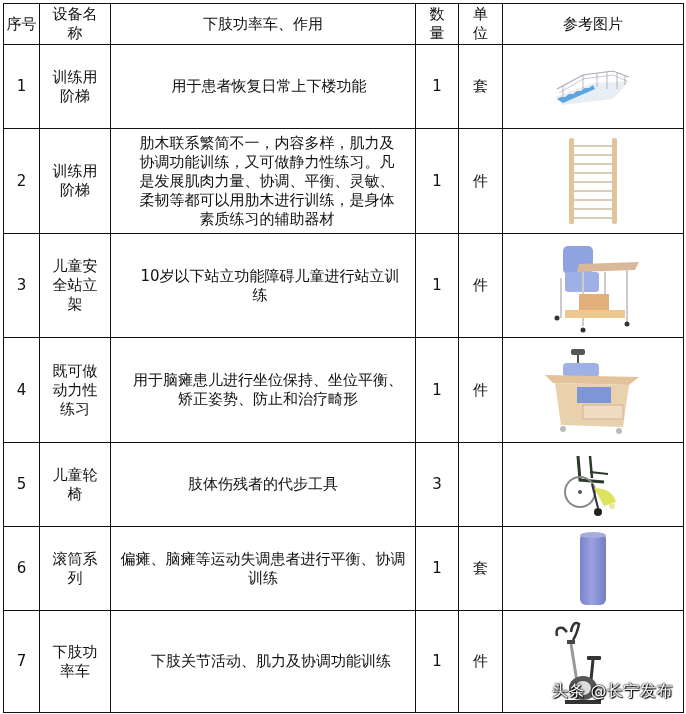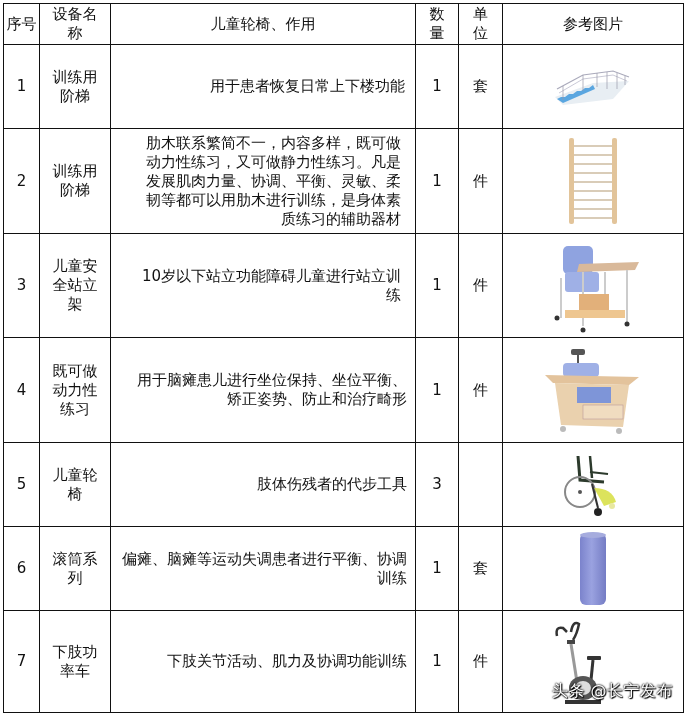--- a/index.html
+++ b/index.html
@@ -7,21 +7,21 @@
       font-family: "DejaVu Sans", "Liberation Sans", sans-serif; color: #111; }
     table.equip { position: absolute; left: 3px; top: 3px; border-collapse: collapse;
       table-layout: fixed; width: 680px; border-radius: 31px; }
     table.equip td, table.equip th { border: 1.3px solid #111; padding: 0; font-weight: normal;
       font-size: 15px; line-height: 19px; vertical-align: middle; }
     col.c-no { width: 36px; } col.c-name { width: 71px; } col.c-use { width: 305px; }
     col.c-qty { width: 43px; } col.c-unit { width: 44px; } col.c-img { width: 181px; }
     tr.hdr { height: 41px; }
     .center { text-align: center; }
     .name { text-align: center; padding: 0 6px !important; margin-top: 8px; }
-    .use { text-align: right; padding: 0 10px 0 18px !important; }
+    .use { text-align: center; padding: 0 10px 0 18px !important; }
     .imgcell { position: relative; text-align: center; text-decoration: underline; }
     .pic { display: inline-block; vertical-align: middle; }
     .watermark { position: absolute; right: 10px; bottom: 12px; font-size: 16px; color: #fff;
       letter-spacing: 0.5px; text-shadow: 0 0 2px #000, 0 0 2px #000, 1px 1px 1px #000; }
   </style>
 </head>
 <body>
 
 <table class="equip">
   <colgroup>
@@ -29,21 +29,21 @@
       <col class="c-name">
       <col class="c-use">
       <col class="c-qty">
       <col class="c-unit">
       <col class="c-img">
   </colgroup>
   <tbody>
       <tr class="hdr">
     <th class="center">序号</th>
     <th class="name">设备名称</th>
-    <th class="center">儿童轮椅、作用</th>
+    <th class="center">下肢功率车、作用</th>
     <th class="center" style="padding:0 12px"><span>数量</span></th>
     <th class="center" style="padding:0 12px"><span>单位</span></th>
     <th class="center">参考图片</th>
   </tr>
 
   <tr style="height:84px">
     <td class="center">1</td>
     <td class="name">训练用阶梯</td>
     <td class="use"><span style="padding-left:4px">用于患者恢复日常上下楼功能</span></td>
     <td class="center">1</td>
@@ -62,21 +62,21 @@
           <line x1="64" y1="6" x2="64" y2="22"></line>
               <line x1="72" y1="9" x2="72" y2="18"></line>
         </g>
       </svg>
     </td>
   </tr>
 
   <tr style="height:105px">
     <td class="center">2</td>
     <td class="name">训练用阶梯</td>
-    <td class="use" style="padding:0 14px 0 22px !important">肋木联系繁简不一，内容多样，既可做动力性练习，又可做静力性练习。凡是发展肌肉力量、协调、平衡、灵敏、柔韧等都可以用肋木进行训练，是身体素质练习的辅助器材</td>
+    <td class="use" style="padding:0 14px 0 22px !important">肋木联系繁简不一，内容多样，肌力及协调功能训练，又可做静力性练习。凡是发展肌肉力量、协调、平衡、灵敏、柔韧等都可以用肋木进行训练，是身体素质练习的辅助器材</td>
     <td class="center">1</td>
     <td class="center">件</td>
     <td class="imgcell">
       <svg class="pic" width="54" height="90" viewBox="0 0 54 90">
         <rect x="3" y="2" width="5" height="86" rx="2" fill="#e2c49a"></rect>
         <rect x="46" y="2" width="5" height="86" rx="2" fill="#e2c49a"></rect>
         <g stroke="#d9ccb8" stroke-width="2">
           <line x1="8" y1="10" x2="46" y2="10"></line>
               <line x1="8" y1="19" x2="46" y2="19"></line>
           <line x1="8" y1="28" x2="46" y2="28"></line>

